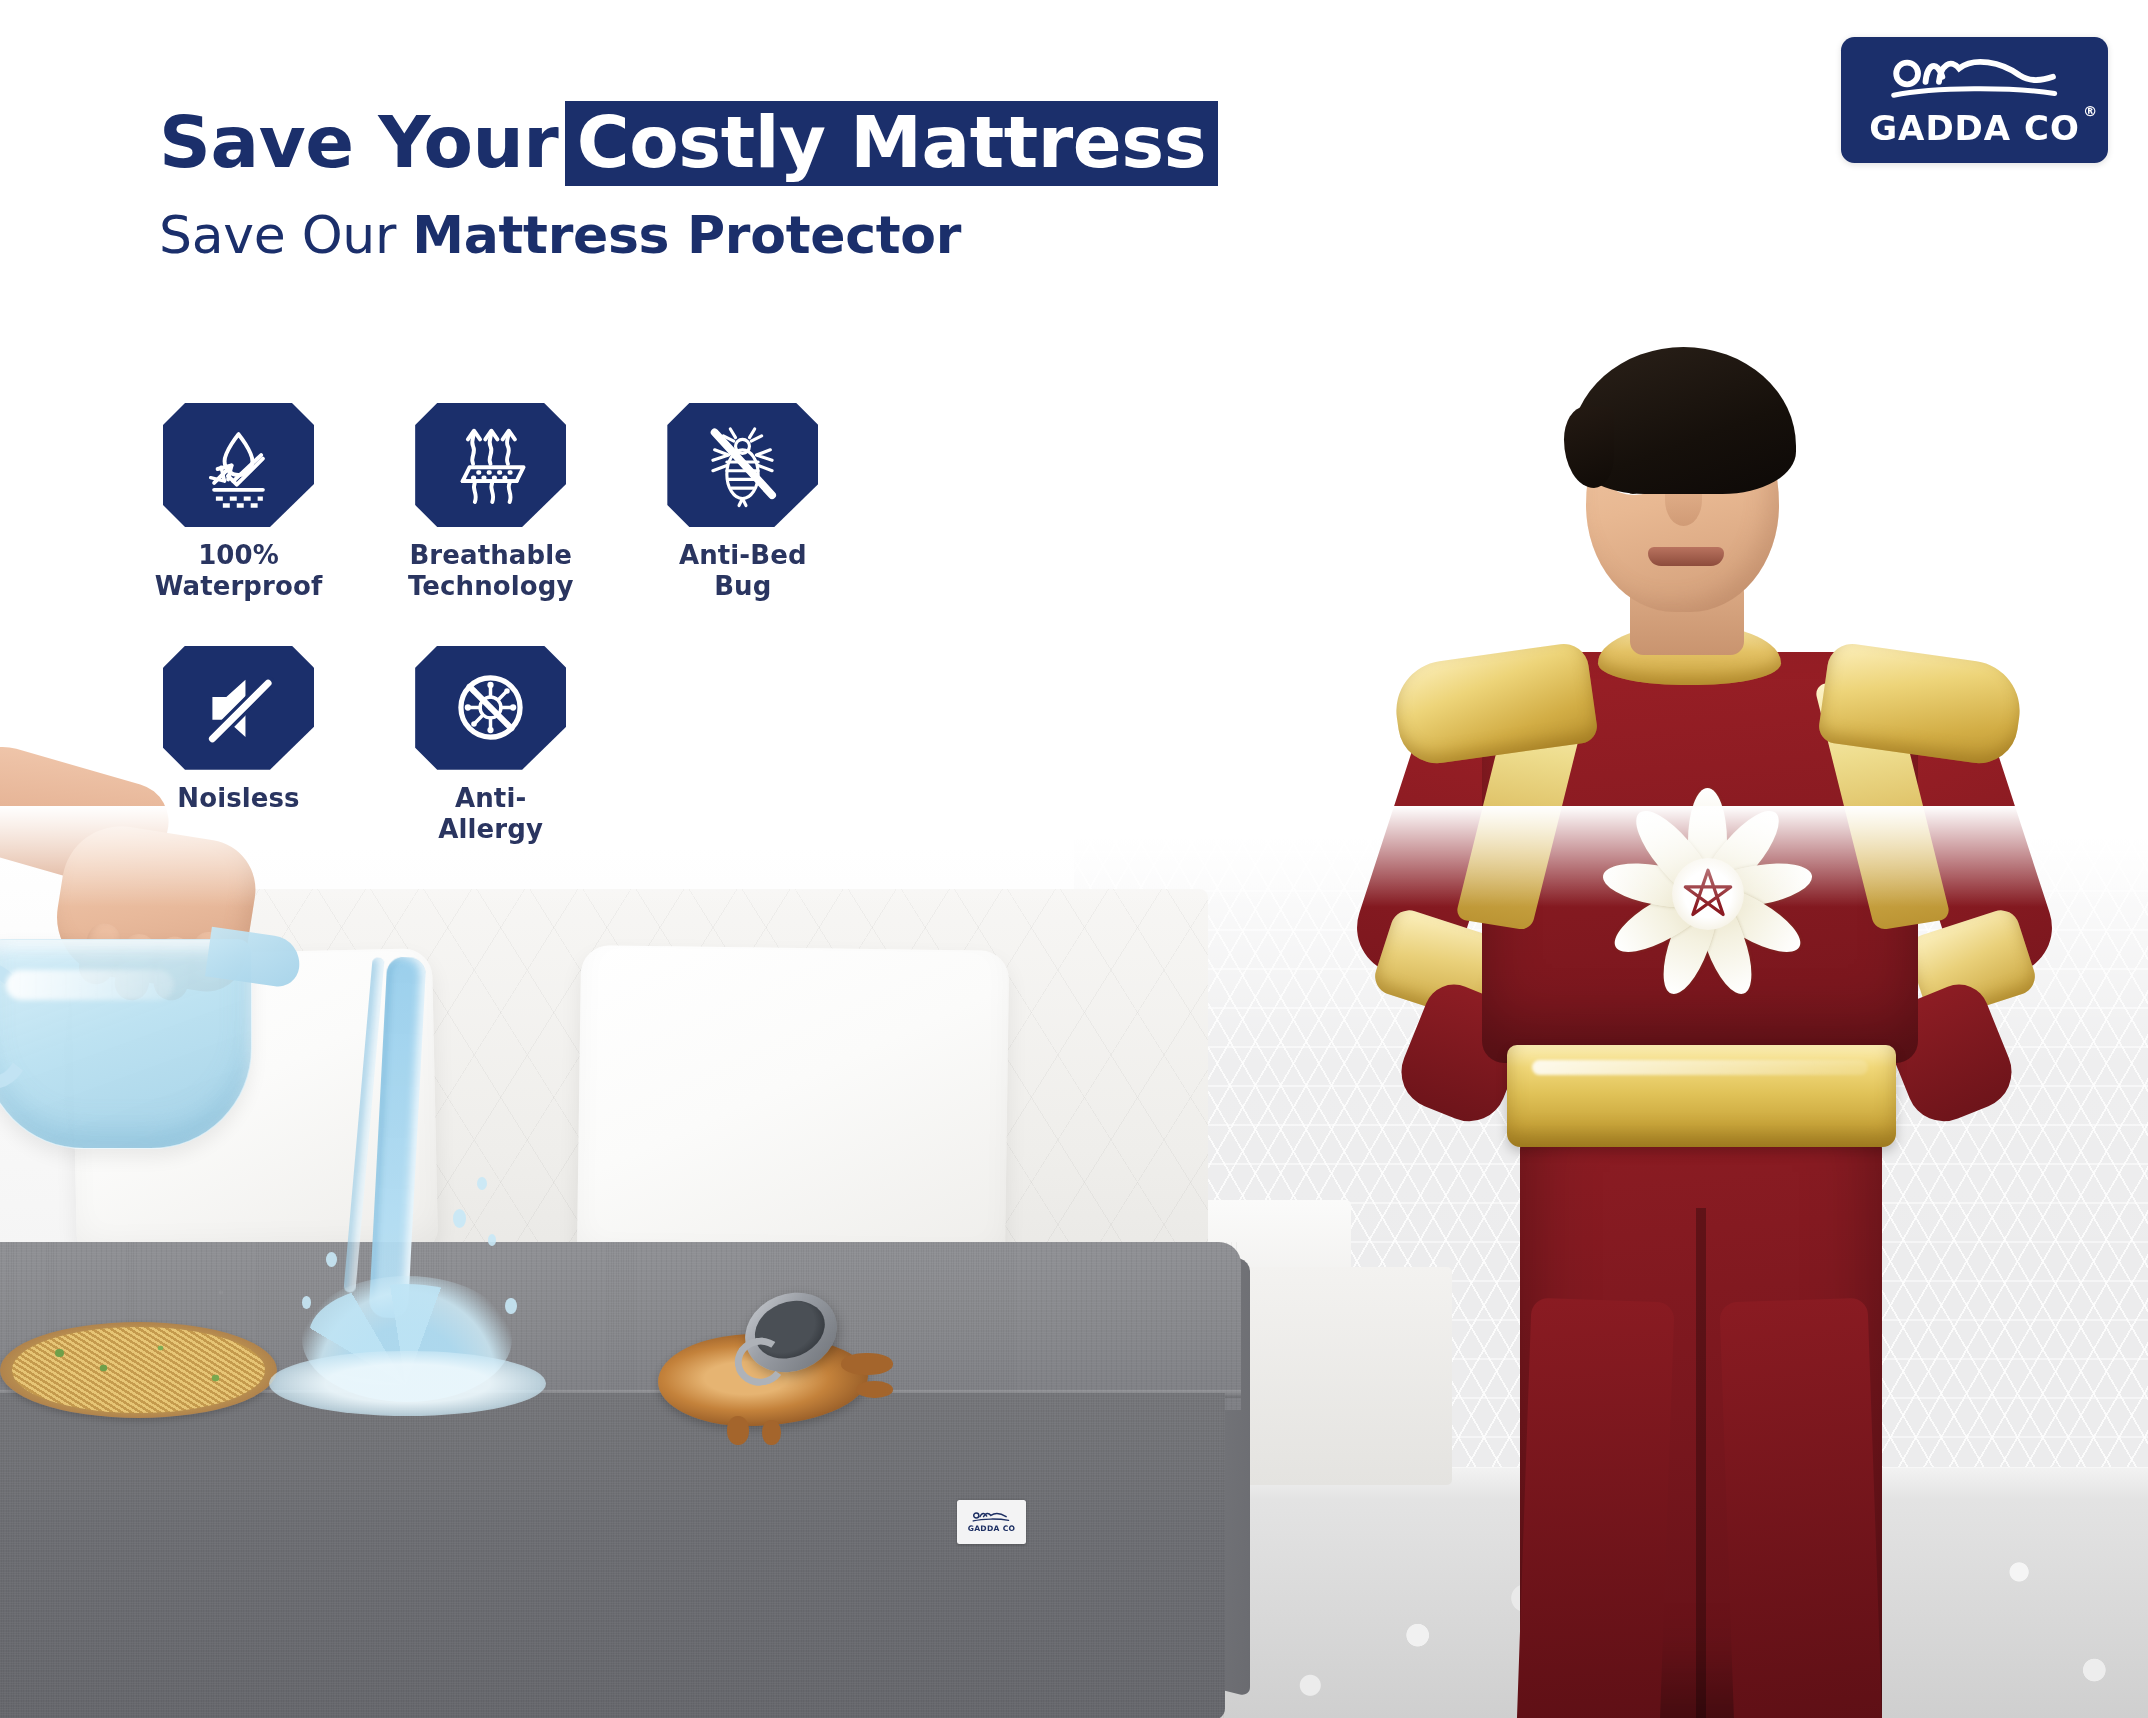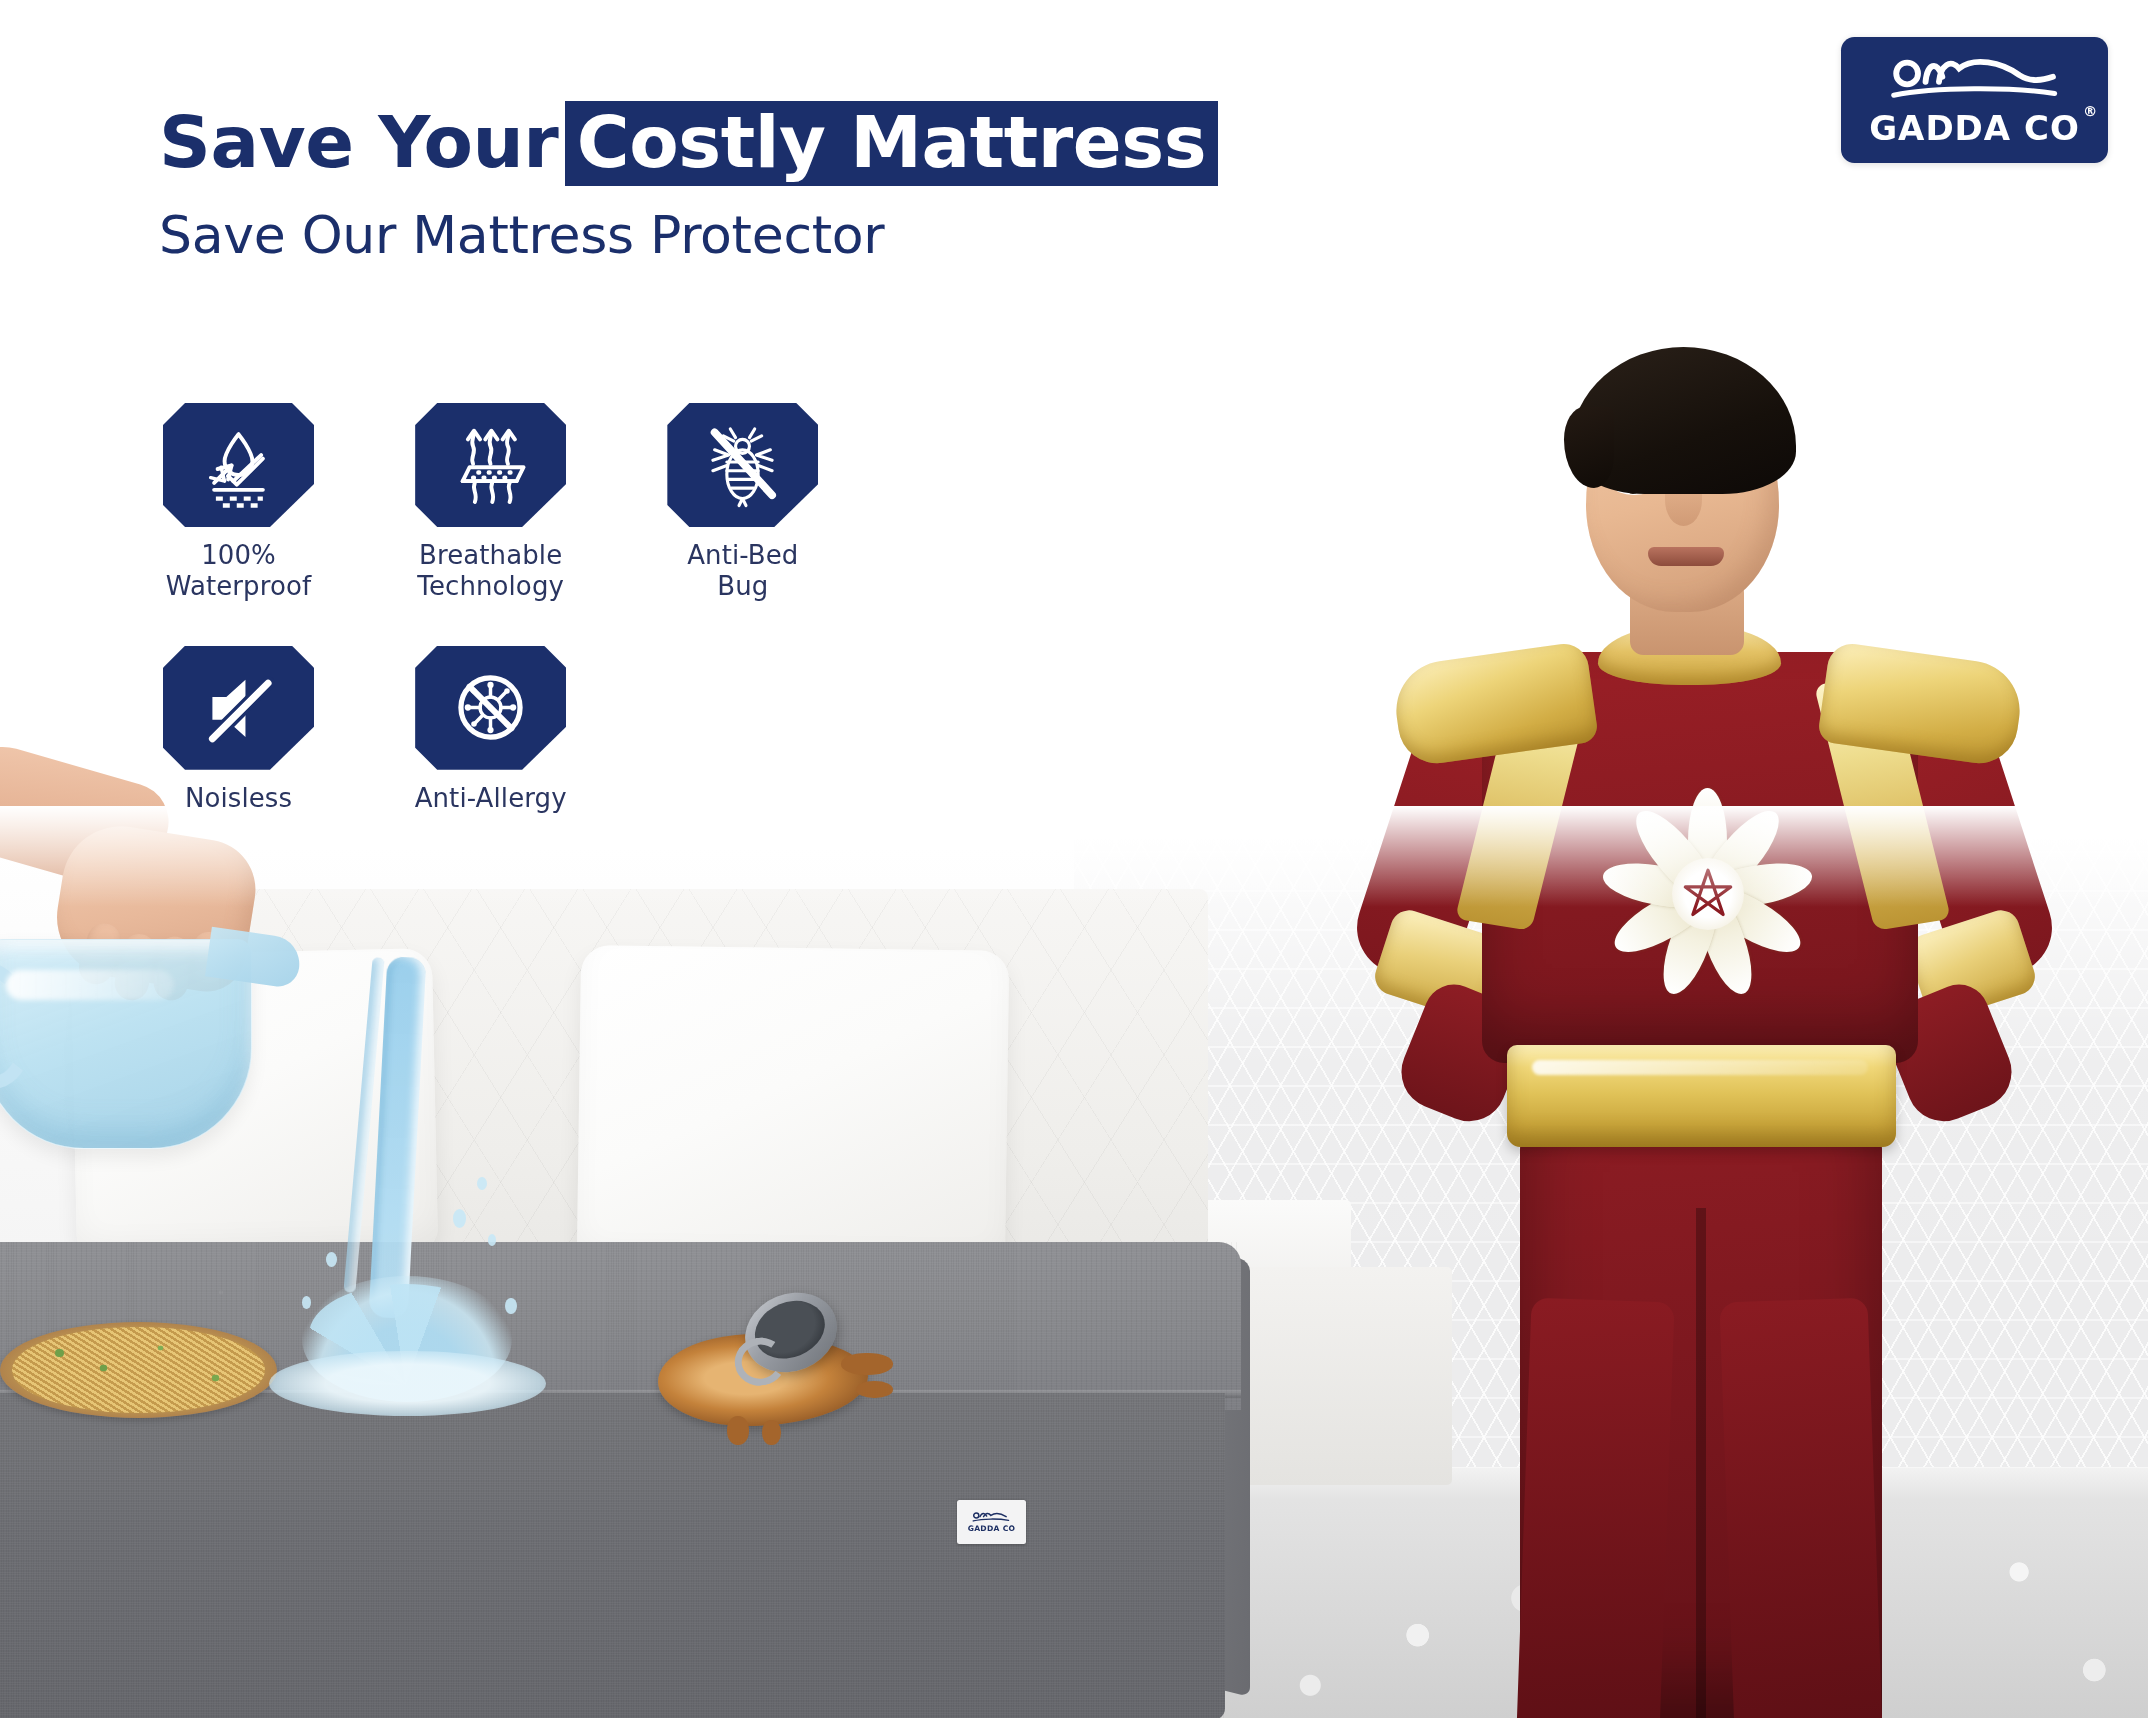--- a/index.html
+++ b/index.html
@@ -398,39 +398,39 @@
   }
   .headline .hl-plain{ color:#1b2f6b; }
   .headline .hl-box{
     background:#1b2f6b; color:#ffffff; padding:5px 11.7px 8.4px 11.7px; margin-left:6.7px;
     display:inline-block; line-height:1;
   }
   .subhead{
     margin-top:18.5px; font-size:52px; color:#1b2f6b; letter-spacing:-0.3px; white-space:nowrap;
   }
   .subhead .sub-light{ font-weight:400; }
-  .subhead .sub-bold{ font-weight:400;margin-top:48px; }
+  .subhead .sub-bold{ font-weight:700;margin-top:48px; }
 
   
   .features{
     position:absolute; left:159px; top:403px; width:738px; z-index:20;
     display:grid; grid-template-columns:repeat(3,1fr); row-gap:44px; column-gap:18.5px;
   }
   .feature{ display:flex; flex-direction:column; align-items:center; width:159px; }
   .badge{
     width:151px; height:124px; background:#1b2f6b;
     border-radius:22px 22px 22px 22px;
     
     clip-path: polygon(0 22px, 22px 0, 129px 0, 151px 22px, 151px 81px, 107px 124px, 22px 124px, 0 102px);
     display:flex; align-items:center; justify-content:center;
   }
   .badge svg{ width:87px; height:87px; display:block; }
   .feature-label{
     margin-top:13.4px; text-align:center; font-size:26px; line-height:1.18;
-    color:#2a3560; font-weight:400; letter-spacing:0.1px; white-space:pre-line;
+    color:#2a3560; font-weight:700; letter-spacing:0.1px; white-space:pre-line;
   }
 
   
   .logo{
     position:absolute; left:1841px; top:37px; width:267px; height:126px;
     background:#1b2f6b; border-radius:13.4px; z-index:30;
     display:flex; flex-direction:column; align-items:center; justify-content:center; gap:3.4px;
     box-shadow:0 1.7px 6.7px rgba(0,0,0,.12);
   }
   .logo-mark{ width:176px; height:52px; }

